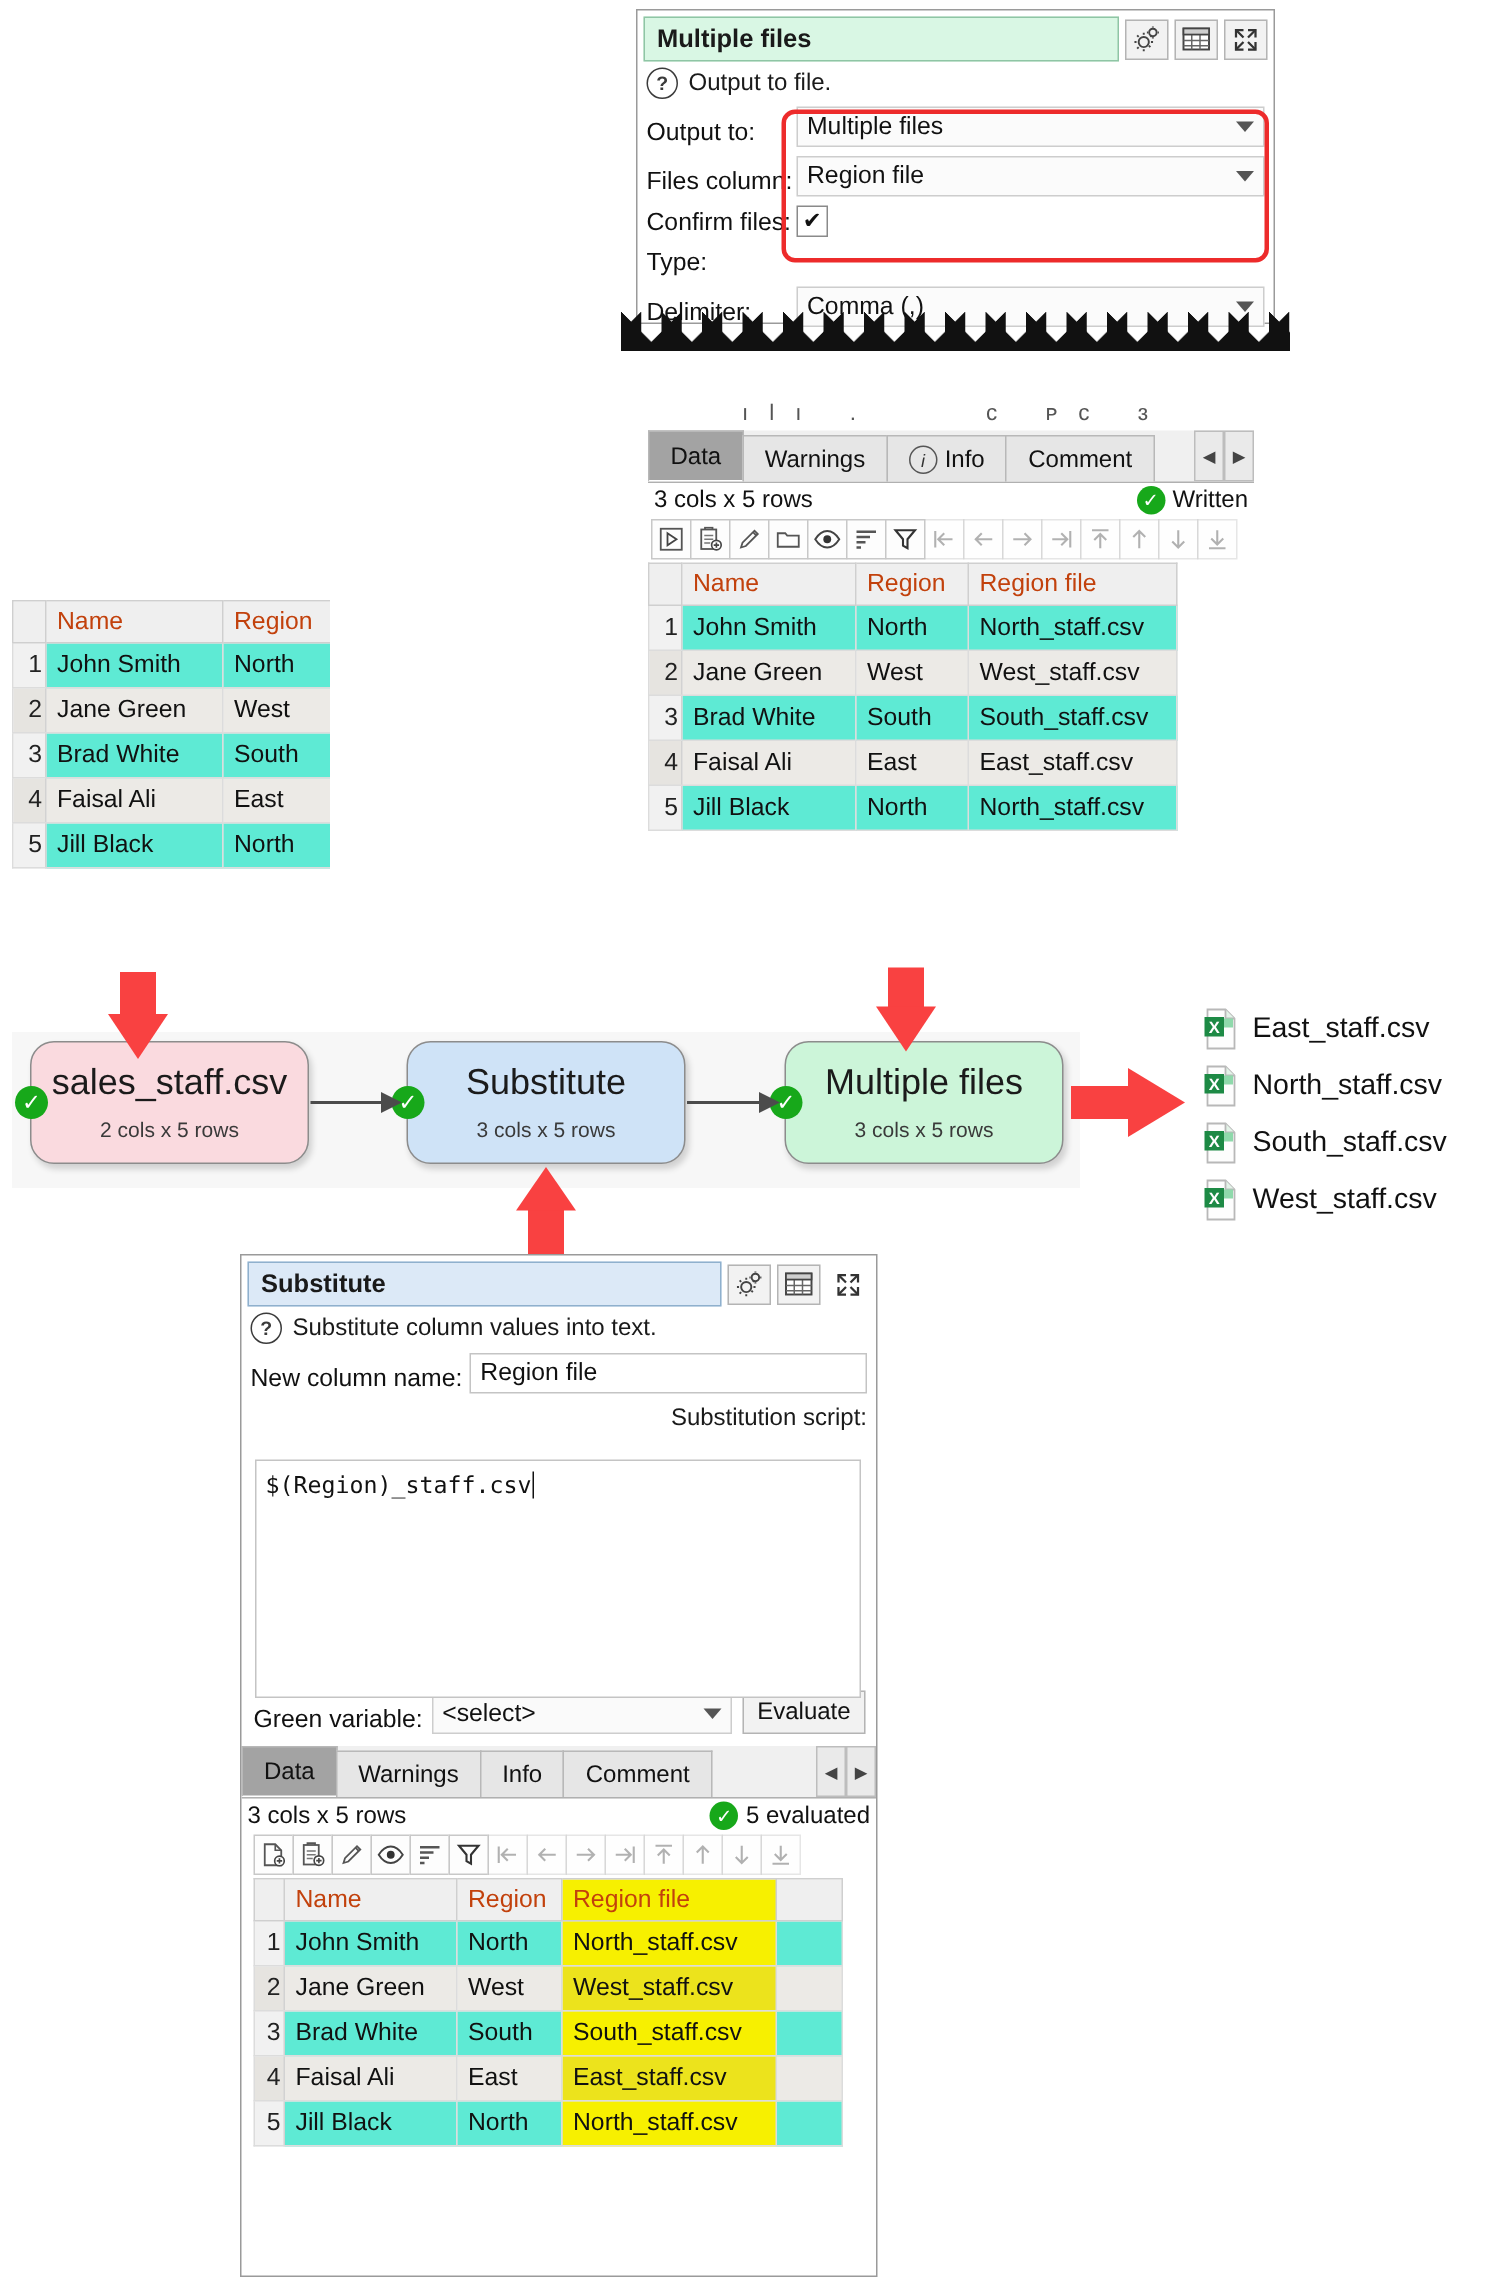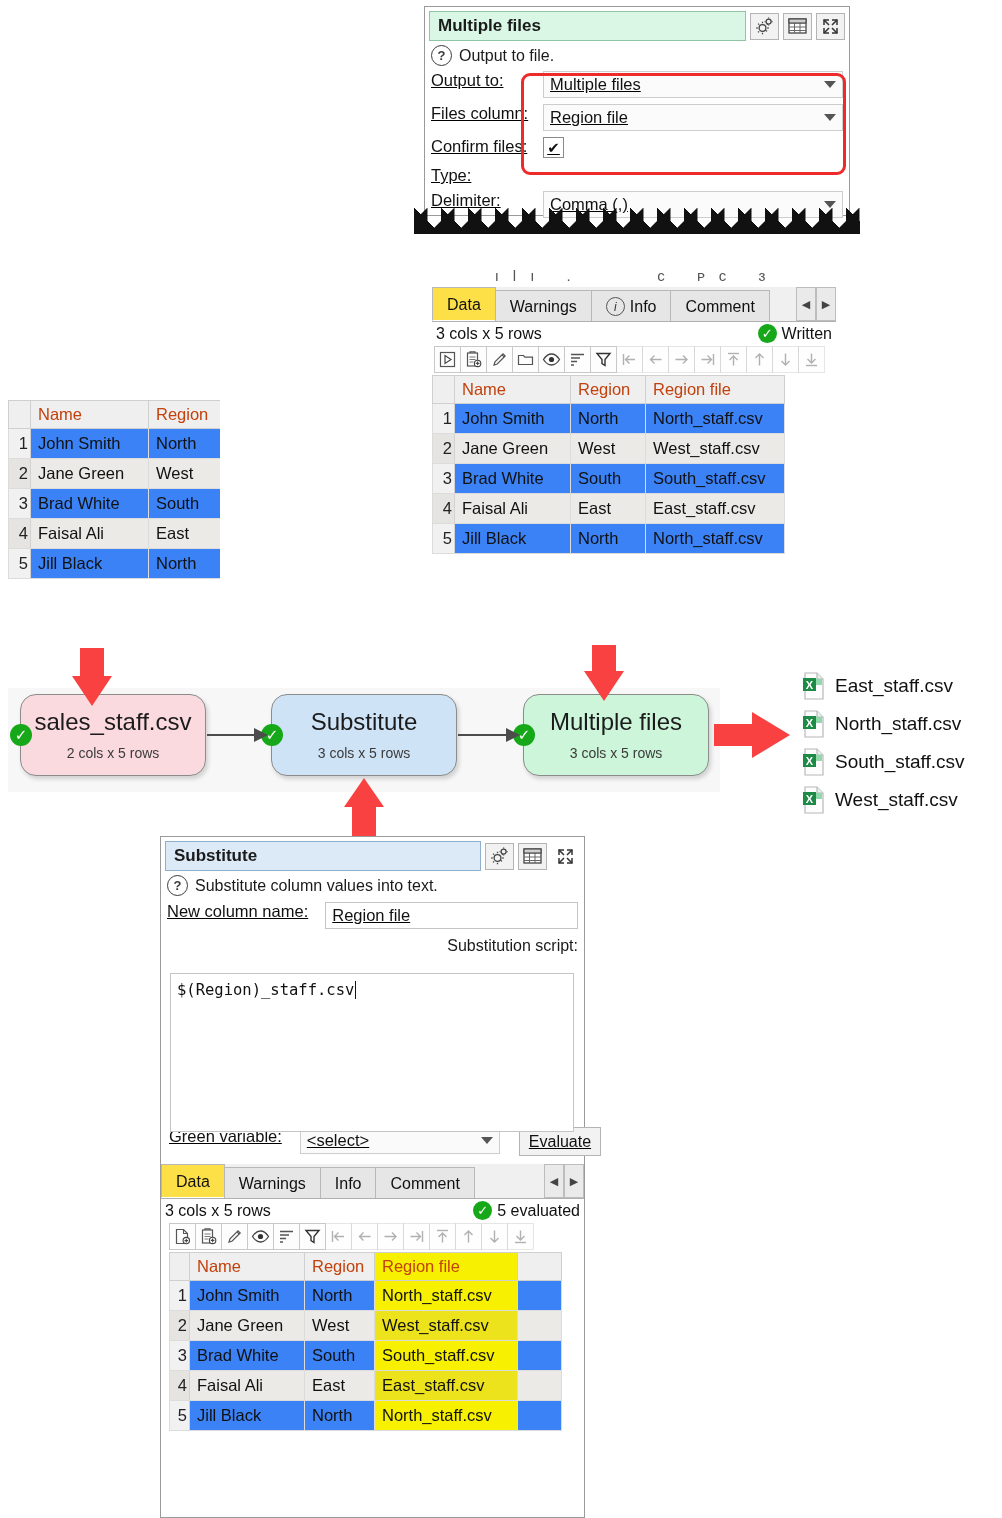--- a/index.html
+++ b/index.html
@@ -28,21 +28,21 @@
   }
   .tbtn.flat{border-color:transparent;background:transparent;}
 
   .helprow{display:flex;align-items:center;gap:7px;padding:1px 6px 2px 6px;font-size:16px;color:#1a1a1a;}
   .qmark{
     width:19px;height:19px;border:1.6px solid #3b3b3b;border-radius:50%;
     display:inline-flex;align-items:center;justify-content:center;
     font-size:13px;color:#3b3b3b;line-height:1;flex:none;font-weight:600;
   }
 
-  .formrow{display:flex;align-items:flex-start;padding:1px 6px;gap:12px;text-decoration:underline;}
+  .formrow{display:flex;align-items:flex-end;padding:1px 6px;gap:0;}
   .flabel{font-size:16.5px;color:#111;white-space:nowrap;}
   .fctl{
     flex:1;border:1px solid #cdcdcd;background:#fbfbfb;height:27px;
     display:flex;align-items:center;padding:0 6px;box-sizing:border-box;font-size:16.5px;color:#111;
   }
   .caret{margin-left:auto;width:0;height:0;border-left:6px solid transparent;border-right:6px solid transparent;border-top:7px solid #555;}
   .chk{
     width:19px;height:19px;border:1px solid #8a8a8a;background:#fff;display:inline-flex;
     align-items:center;justify-content:center;font-size:15px;color:#111;line-height:1;font-weight:700;
   }
@@ -62,21 +62,21 @@
     background-repeat:repeat-x;
   }
 
   
   .tabbar{display:flex;align-items:flex-end;border-bottom:1px solid #b0b0b0;height:34px;background:#f0f0f0;}
   .tab{
     padding:6px 14px 5px 14px;font-size:16px;color:#111;background:#e6e6e6;
     border:1px solid #b8b8b8;border-bottom:none;margin-right:-1px;
     display:flex;align-items:center;gap:5px;box-sizing:border-box;height:31px;
   }
-  .tab.active{background:#fde047;border-bottom:1px solid #ffffff;height:34px;}
+  .tab.active{background:#a3a3a3;border-bottom:1px solid #ffffff;height:34px;}
   .tabarrows{margin-left:auto;display:flex;align-self:stretch;}
   .tabarrow{width:20px;display:flex;align-items:center;justify-content:center;background:#eaeaea;border:1px solid #bdbdbd;font-size:11px;color:#444;box-sizing:border-box;}
   .infoicon{
     width:17px;height:17px;border:1.5px solid #555;border-radius:50%;
     display:inline-flex;align-items:center;justify-content:center;font-size:12px;font-style:italic;color:#333;line-height:1;
   }
 
   .statusrow{display:flex;align-items:center;padding:2px 4px 1px 4px;font-size:16px;color:#111;}
   .statusright{margin-left:auto;display:flex;align-items:center;gap:5px;}
   .greentick{
@@ -92,21 +92,21 @@
   }
   .ibtn.dim{opacity:.45;}
   .ibtn svg{display:block;}
 
   
   table.grid{border-collapse:collapse;width:100%;font-size:16.5px;color:#111;table-layout:fixed;}
   table.grid th{
     background:#efefef;border:1px solid #cfcfcf;font-weight:normal;text-align:left;
     padding:4px 7px;color:#c2410c;
   }
-  table.grid td{border:1px solid #dcdcdc;padding:5px 7px;background:#3b82f6;}
+  table.grid td{border:1px solid #dcdcdc;padding:5px 7px;background:#5eead4;}
   table.grid tr:nth-child(even) td{background:#eceae6;}
   table.grid td.rownum{
     width:20px;text-align:right;padding:5px 2px 5px 2px;background:#f1f1f1;color:#222;border-right:1px solid #d2d2d2;
   }
   table.grid tr:nth-child(even) td.rownum{background:#e6e4e0;}
   table.grid th.rownum{background:#efefef;border:1px solid #cfcfcf;}
   td.hl{background:#f7f000 !important;}
   tr:nth-child(even) td.hl{background:#ece31c !important;}
   th.hl{background:#f7f000 !important;}
 

